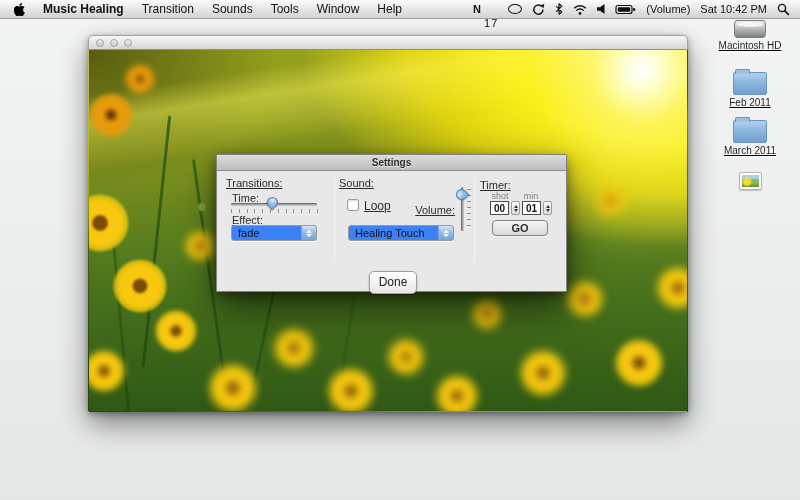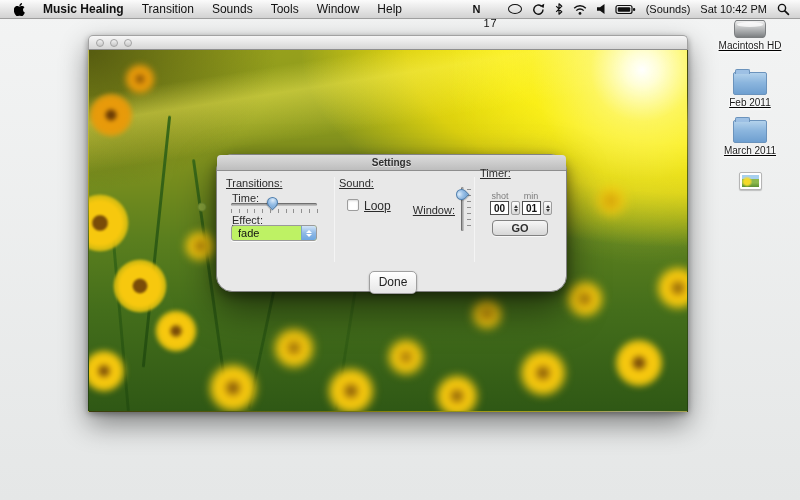--- a/index.html
+++ b/index.html
@@ -65,21 +65,21 @@
   .fl { position:absolute; border-radius:50%;
     background:radial-gradient(circle, #7a4c08 0 17%, #f7c80e 21% 52%, rgba(247,205,14,.75) 66%, rgba(247,205,14,0) 72%); }
   .fl.orange { background:radial-gradient(circle, #6b3c05 0 15%, #e89a0a 20% 52%, rgba(232,155,10,.7) 66%, rgba(232,155,10,0) 72%); }
   .stem { position:absolute; width:3px; background:linear-gradient(#3b6a18, #244d10);
     border-radius:2px; filter:blur(.5px); }
   .bud { position:absolute; border-radius:50%;
     background:radial-gradient(circle, #87a33c 0 40%, rgba(110,140,45,.8) 60%, rgba(110,140,45,0) 72%); }
 
   
   .dialog { position:absolute; left:216px; top:154px; width:351px; height:138px;
-    background:#e8e8e8; border:1px solid #828282; border-radius:16px;
+    background:#e8e8e8; border:1px solid #828282; border-radius:1px;
     box-shadow:0 16px 38px rgba(0,0,0,.55), 0 4px 12px rgba(0,0,0,.4);
     z-index:20; font-size:11px; color:#2b2b2b; }
   .dlg-titlebar { position:absolute; top:0; left:0; right:0; height:16px;
     background:linear-gradient(#dcdcdc, #bdbdbd); border-bottom:1px solid #8e8e8e;
     border-radius:4px 4px 0 0; text-align:center; font-size:10px; font-weight:bold;
     line-height:16px; color:#303030; text-shadow:0 1px 0 rgba(255,255,255,.6); }
   .dlg-abs { position:absolute; }
   .sec-divider { position:absolute; top:22px; height:85px; width:1px;
     background:#bcbcbc; border-right:1px solid #f4f4f4; }
   .lbl { white-space:nowrap;text-decoration:underline; }
@@ -96,21 +96,21 @@
   .knob-h { position:absolute; left:50px; top:42px;
     border-radius:50% 50% 0 50%; transform:rotate(45deg); }
   .knob-v { position:absolute; left:239px; top:34px;
     border-radius:50% 50% 0 50%; transform:rotate(-45deg); }
   .vslider-track { position:absolute; left:244px; top:32px; width:3px; height:44px;
     background:linear-gradient(to right, #8f8f8f, #c9c9c9); border-radius:2px;
     box-shadow:inset 1px 0 1px rgba(0,0,0,.3); }
   .vticks { position:absolute; left:250px; top:34px; width:4px; height:41px;
     background:repeating-linear-gradient(to bottom, #909090 0 1px, transparent 1px 6px); }
 
-  .select { position:absolute; height:16px; background:#bef264; border:1px solid #9a9a9a;
+  .select { position:absolute; height:16px; background:#3b82f6; border:1px solid #9a9a9a;
     border-radius:3px; display:flex; align-items:flex-start; overflow:hidden;
     box-shadow:0 1px 0 rgba(255,255,255,.8); }
   .select .sel-text { flex:1; padding-left:6px; font-size:11px; color:#111; line-height:14px; }
   .sel-cap { width:15px; height:100%; border-left:1px solid #7fa3c9;
     background:linear-gradient(#d3e5f8, #8fb9e6 50%, #6ea6e0);
     display:flex; flex-direction:column; align-items:center; justify-content:center; gap:1px; }
   .tri-up { width:0; height:0; border-left:3px solid transparent; border-right:3px solid transparent;
     border-bottom:3px solid #fff; }
   .tri-down { width:0; height:0; border-left:3px solid transparent; border-right:3px solid transparent;
     border-top:3px solid #fff; }
@@ -185,21 +185,21 @@
           <path d="M0 3.2 L3 3.2 L7.5 0 L7.5 10 L3 6.8 L0 6.8 Z" fill="#111"></path>
         </svg>
     </span>
     <span class="status-ico">
       <svg width="21" height="11" viewBox="0 0 21 11">
           <rect x="1" y="1.5" width="16" height="8" rx="2" fill="none" stroke="#111" stroke-width="1.2"></rect>
           <rect x="2.8" y="3.3" width="12.4" height="4.4" rx="1" fill="#111"></rect>
           <rect x="18" y="4" width="2.2" height="3" rx="1" fill="#111"></rect>
         </svg>
     </span>
-    <span>(Sounds)</span>
+    <span>(Volume)</span>
     <span class="clock">Sat 10:42 PM</span>
     <span class="status-ico">
       <svg width="13" height="13" viewBox="0 0 13 13">
           <circle cx="5" cy="5" r="3.6" fill="none" stroke="#111" stroke-width="1.4"></circle>
           <path d="M7.8 7.8 L11.4 11.4" stroke="#111" stroke-width="1.7" stroke-linecap="round"></path>
         </svg>
     </span>
   </div>
 </div>
 
@@ -272,28 +272,35 @@
         <span class="tri-up"></span>
         <span class="tri-down"></span>
       </span>
   </div>
 
   <div class="sec-divider" style="left:117px;"></div>
 
   <div class="dlg-abs lbl" style="left:122px; top:22px;">Sound:</div>
   <div class="checkbox"></div>
   <div class="dlg-abs lbl" style="left:147px; top:44px; font-size:12px;">Loop</div>
-  <div class="dlg-abs lbl" style="left:194px; top:49px; width:44px; text-align:right;">Window:</div>
+  <div class="dlg-abs lbl" style="left:194px; top:49px; width:44px; text-align:right;">Volume:</div>
   <div class="vslider-track"></div>
   <div class="vticks"></div>
   <div class="knob knob-v"></div>
+  <div class="select" style="left:131px; top:70px; width:106px;">
+    <span class="sel-text">Healing Touch</span>
+    <span class="sel-cap">
+        <span class="tri-up"></span>
+        <span class="tri-down"></span>
+      </span>
+  </div>
 
   <div class="sec-divider" style="left:257px;"></div>
 
-  <div class="dlg-abs lbl" style="left:263px; top:12px;">Timer:</div>
+  <div class="dlg-abs lbl" style="left:263px; top:24px;">Timer:</div>
   <div class="dlg-abs small-lbl" style="left:272px; top:36px; width:22px; text-align:center;">shot</div>
   <div class="dlg-abs small-lbl" style="left:303px; top:36px; width:22px; text-align:center;">min</div>
   <input class="timer-field" style="left: 273px; top: 46px;" value="00">
   <div class="stepper" style="left:294px; top:46px;">
       <span class="s-up"></span>
       <span class="s-down"></span>
     </div>
   <input class="timer-field" style="left: 305px; top: 46px;" value="01">
   <div class="stepper" style="left:326px; top:46px;">
       <span class="s-up"></span>

